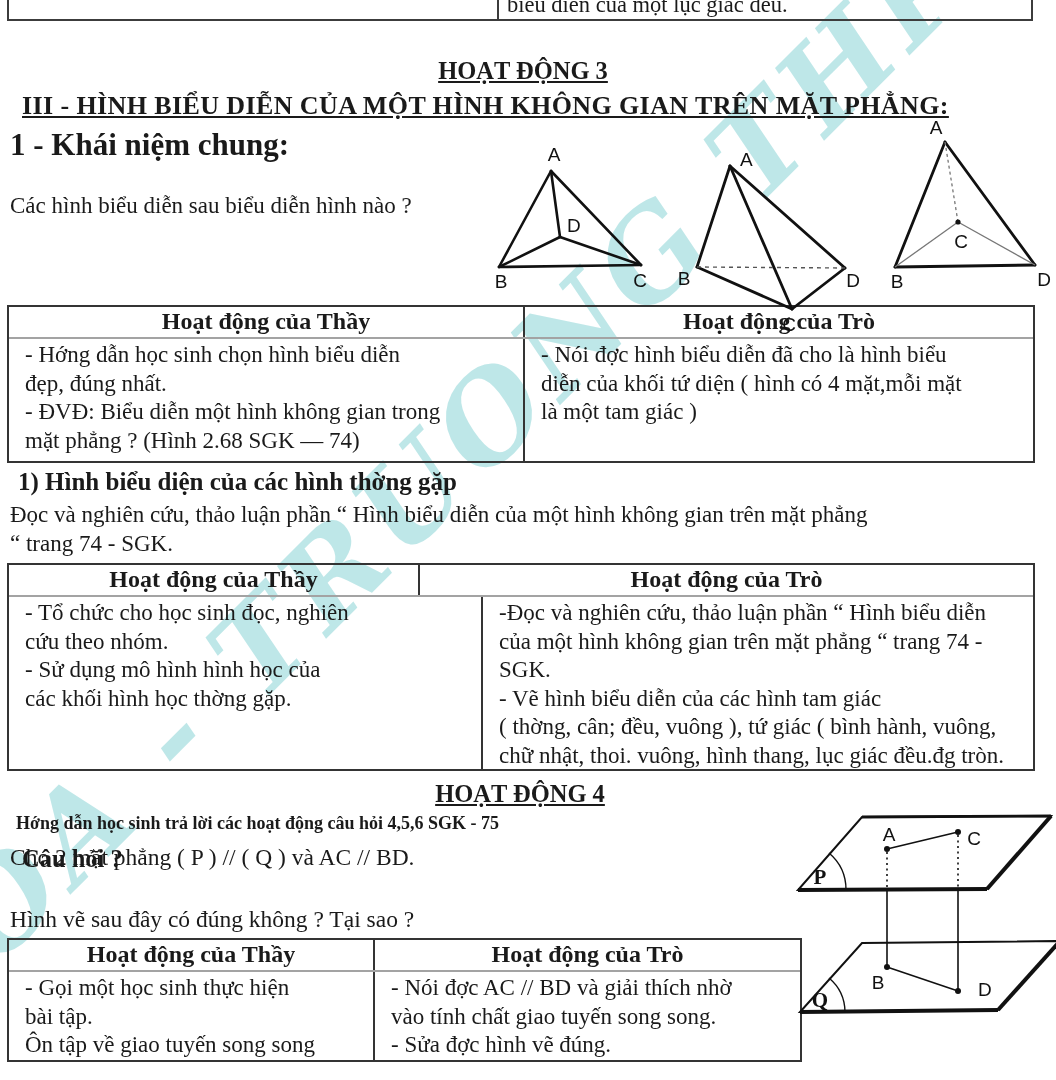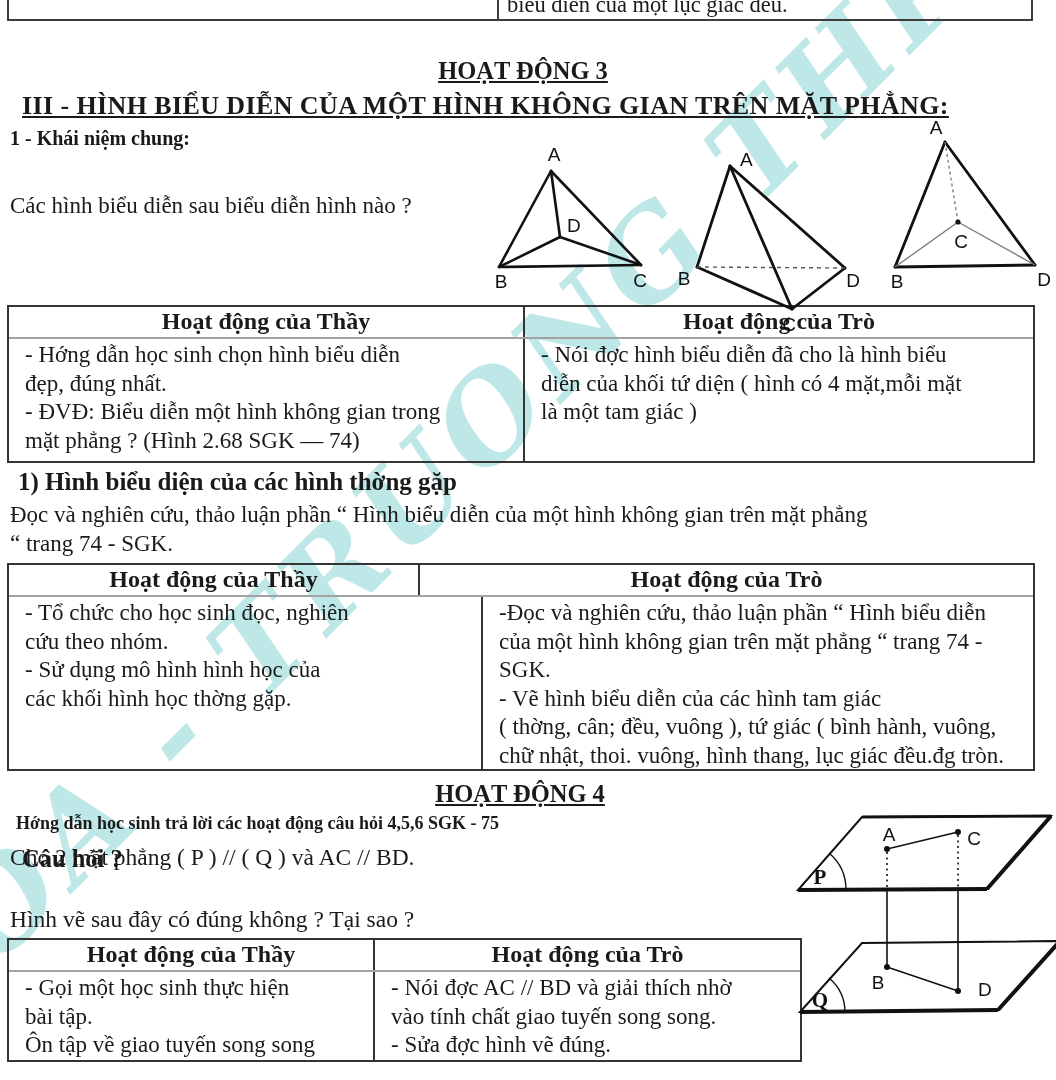--- a/index.html
+++ b/index.html
@@ -65,21 +65,21 @@
   <div class="abs topcell layer">
     <div class="divider"></div>
     <div class="celltext">biểu diễn của một lục giác đều.</div>
   </div>
 
   <div class="abs center layer" style="left:0;top:57px;width:1046px;">
     <span class="b u" style="font-size:24.5px;">HOẠT ĐỘNG 3</span>
   </div>
   <div class="abs b u layer" style="left:22px;top:91px;font-size:26px;letter-spacing:0.4px;">III - HÌNH BIỂU DIỄN CỦA MỘT HÌNH KHÔNG GIAN TRÊN MẶT PHẲNG:</div>
 
-  <div class="abs b layer" style="left:10px;top:127px;font-size:20px;">1 - Khái niệm chung:</div>
+  <div class="abs b layer" style="left:10px;top:127px;font-size:31px;">1 - Khái niệm chung:</div>
 
   <div class="abs layer" style="left:10px;top:193px;font-size:23px;">Các hình biểu diễn sau biểu diễn hình nào ?</div>
 
   <div class="tbl" style="left:7px;top:305px;width:1028px;height:158px;">
     <div class="thead">
       <div class="th cdiv" style="width:516px;">Hoạt động của Thầy</div>
       <div class="th" style="flex:1;">Hoạt động của Trò</div>
     </div>
     <div class="tbody">
       <div class="td cdiv" style="width:516px;">- Hớng dẫn học sinh chọn hình biểu diễn

